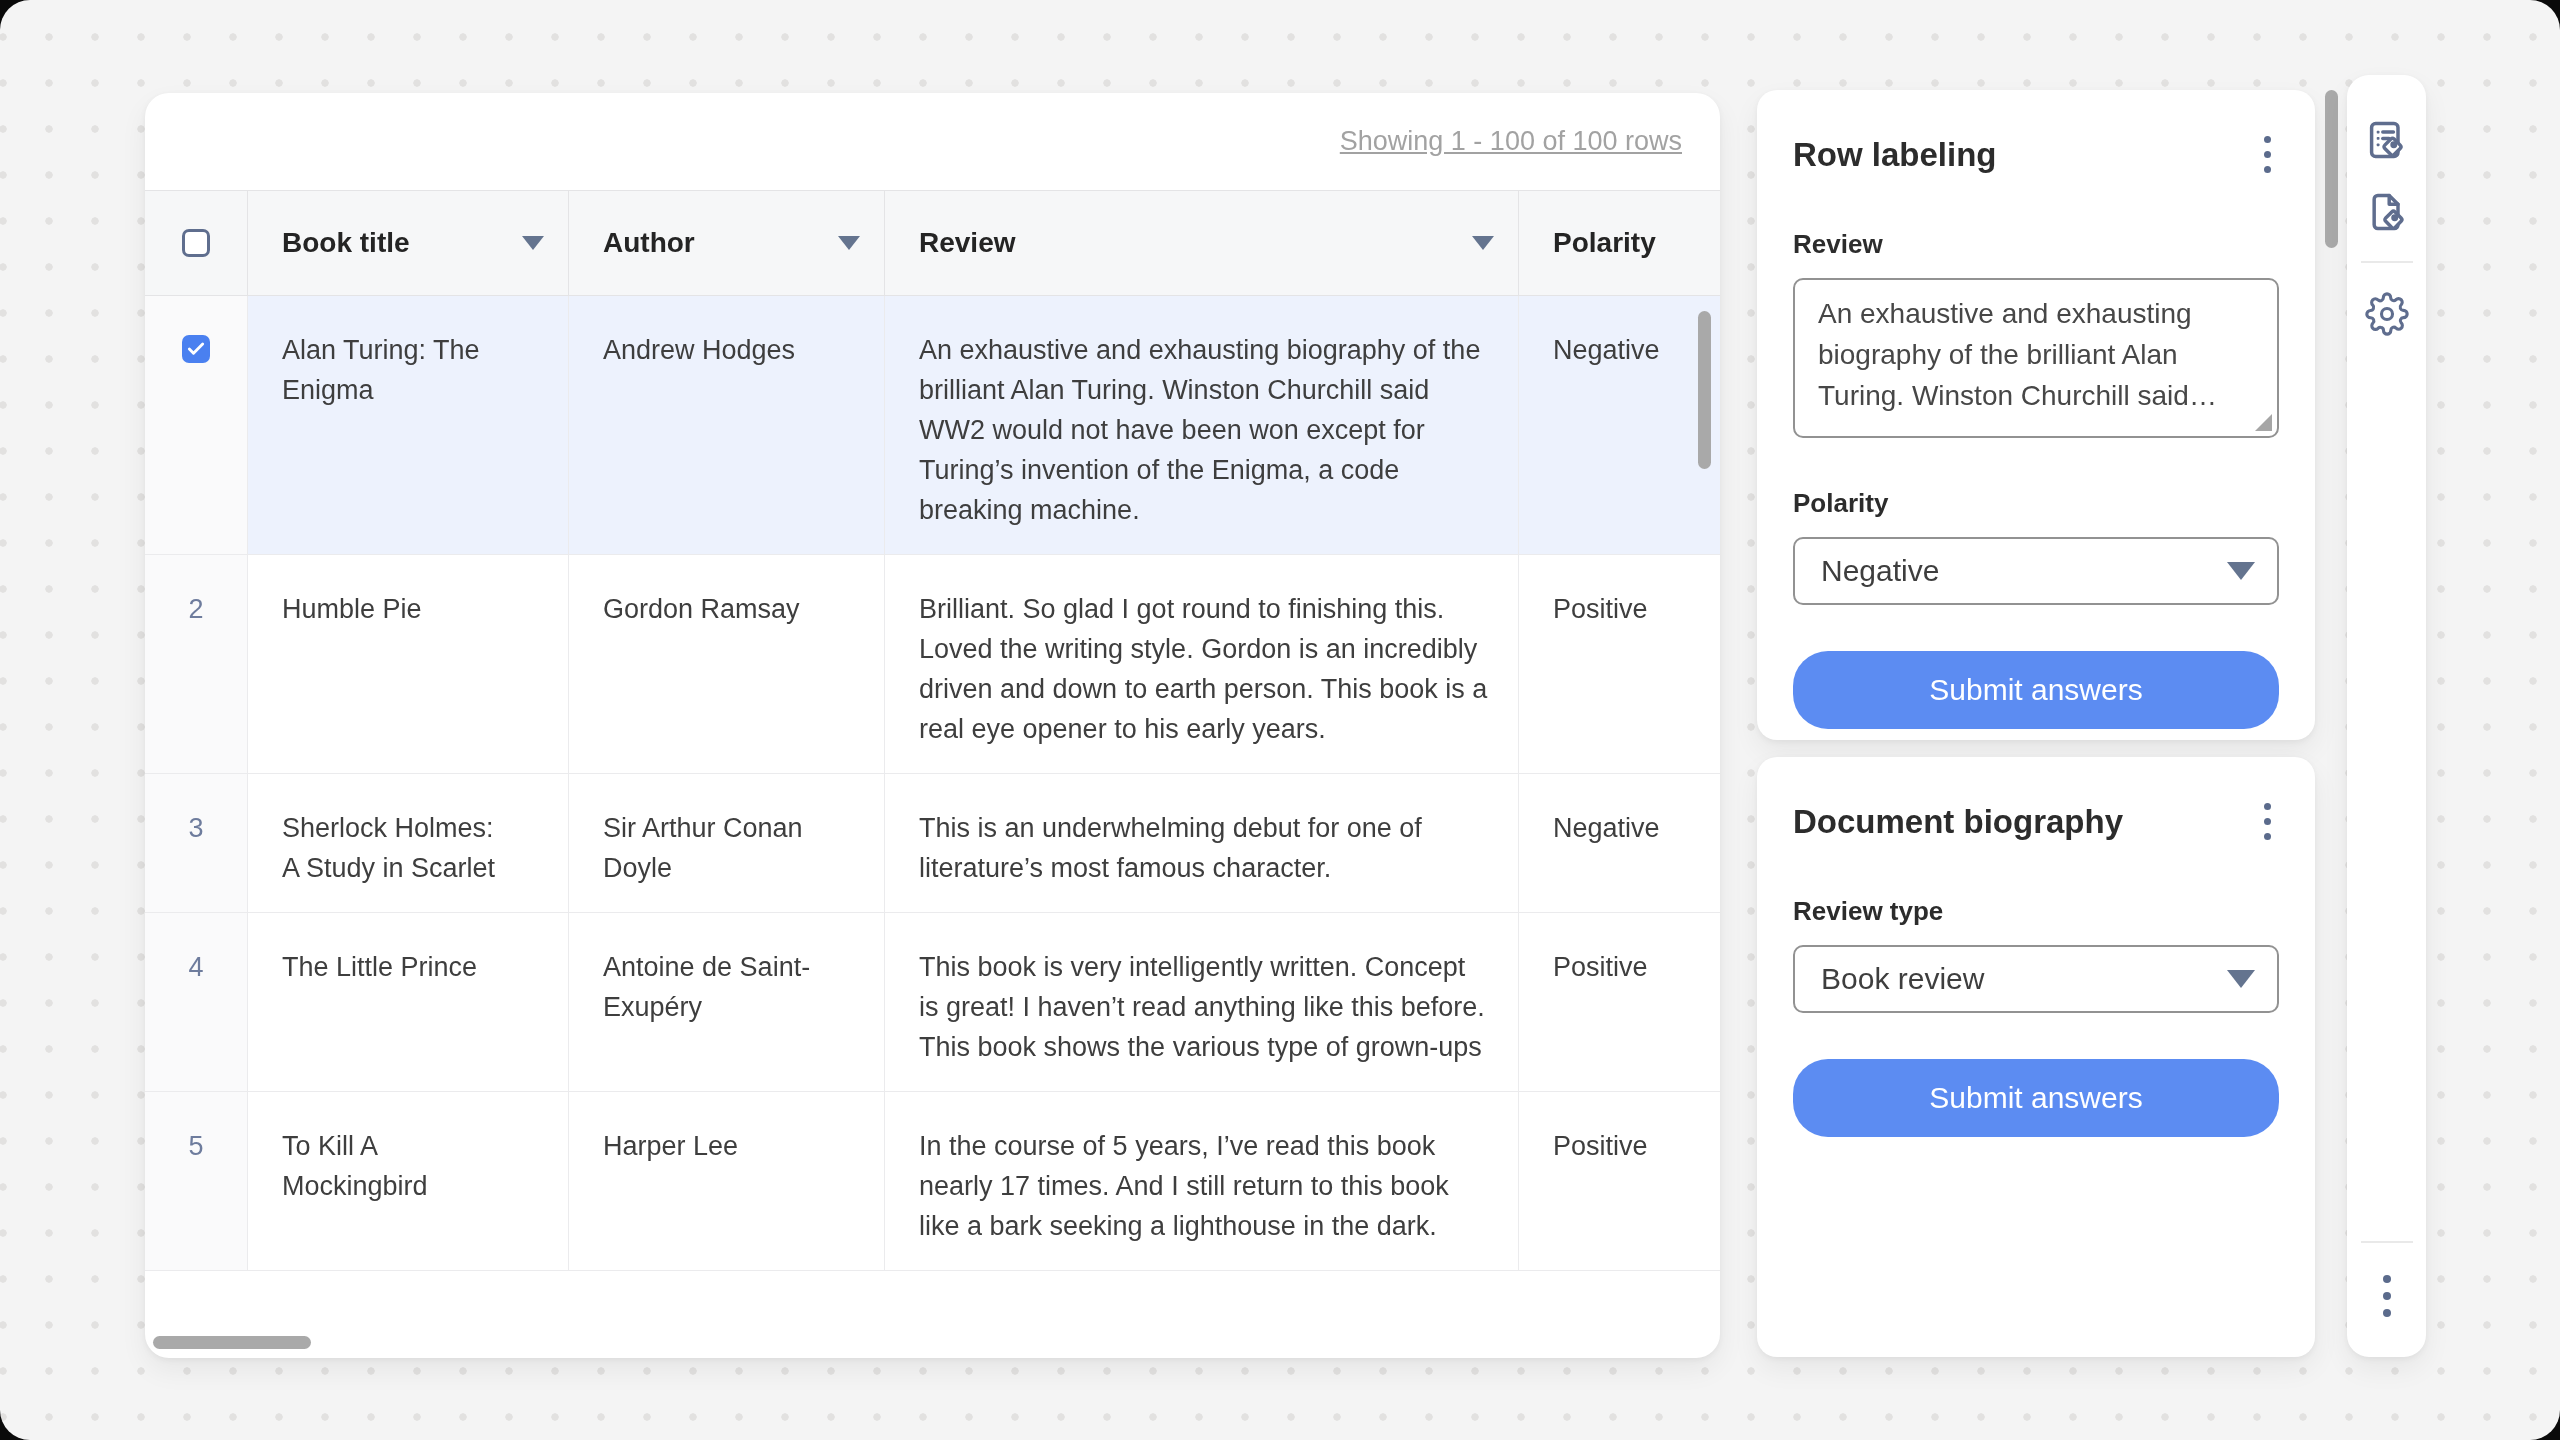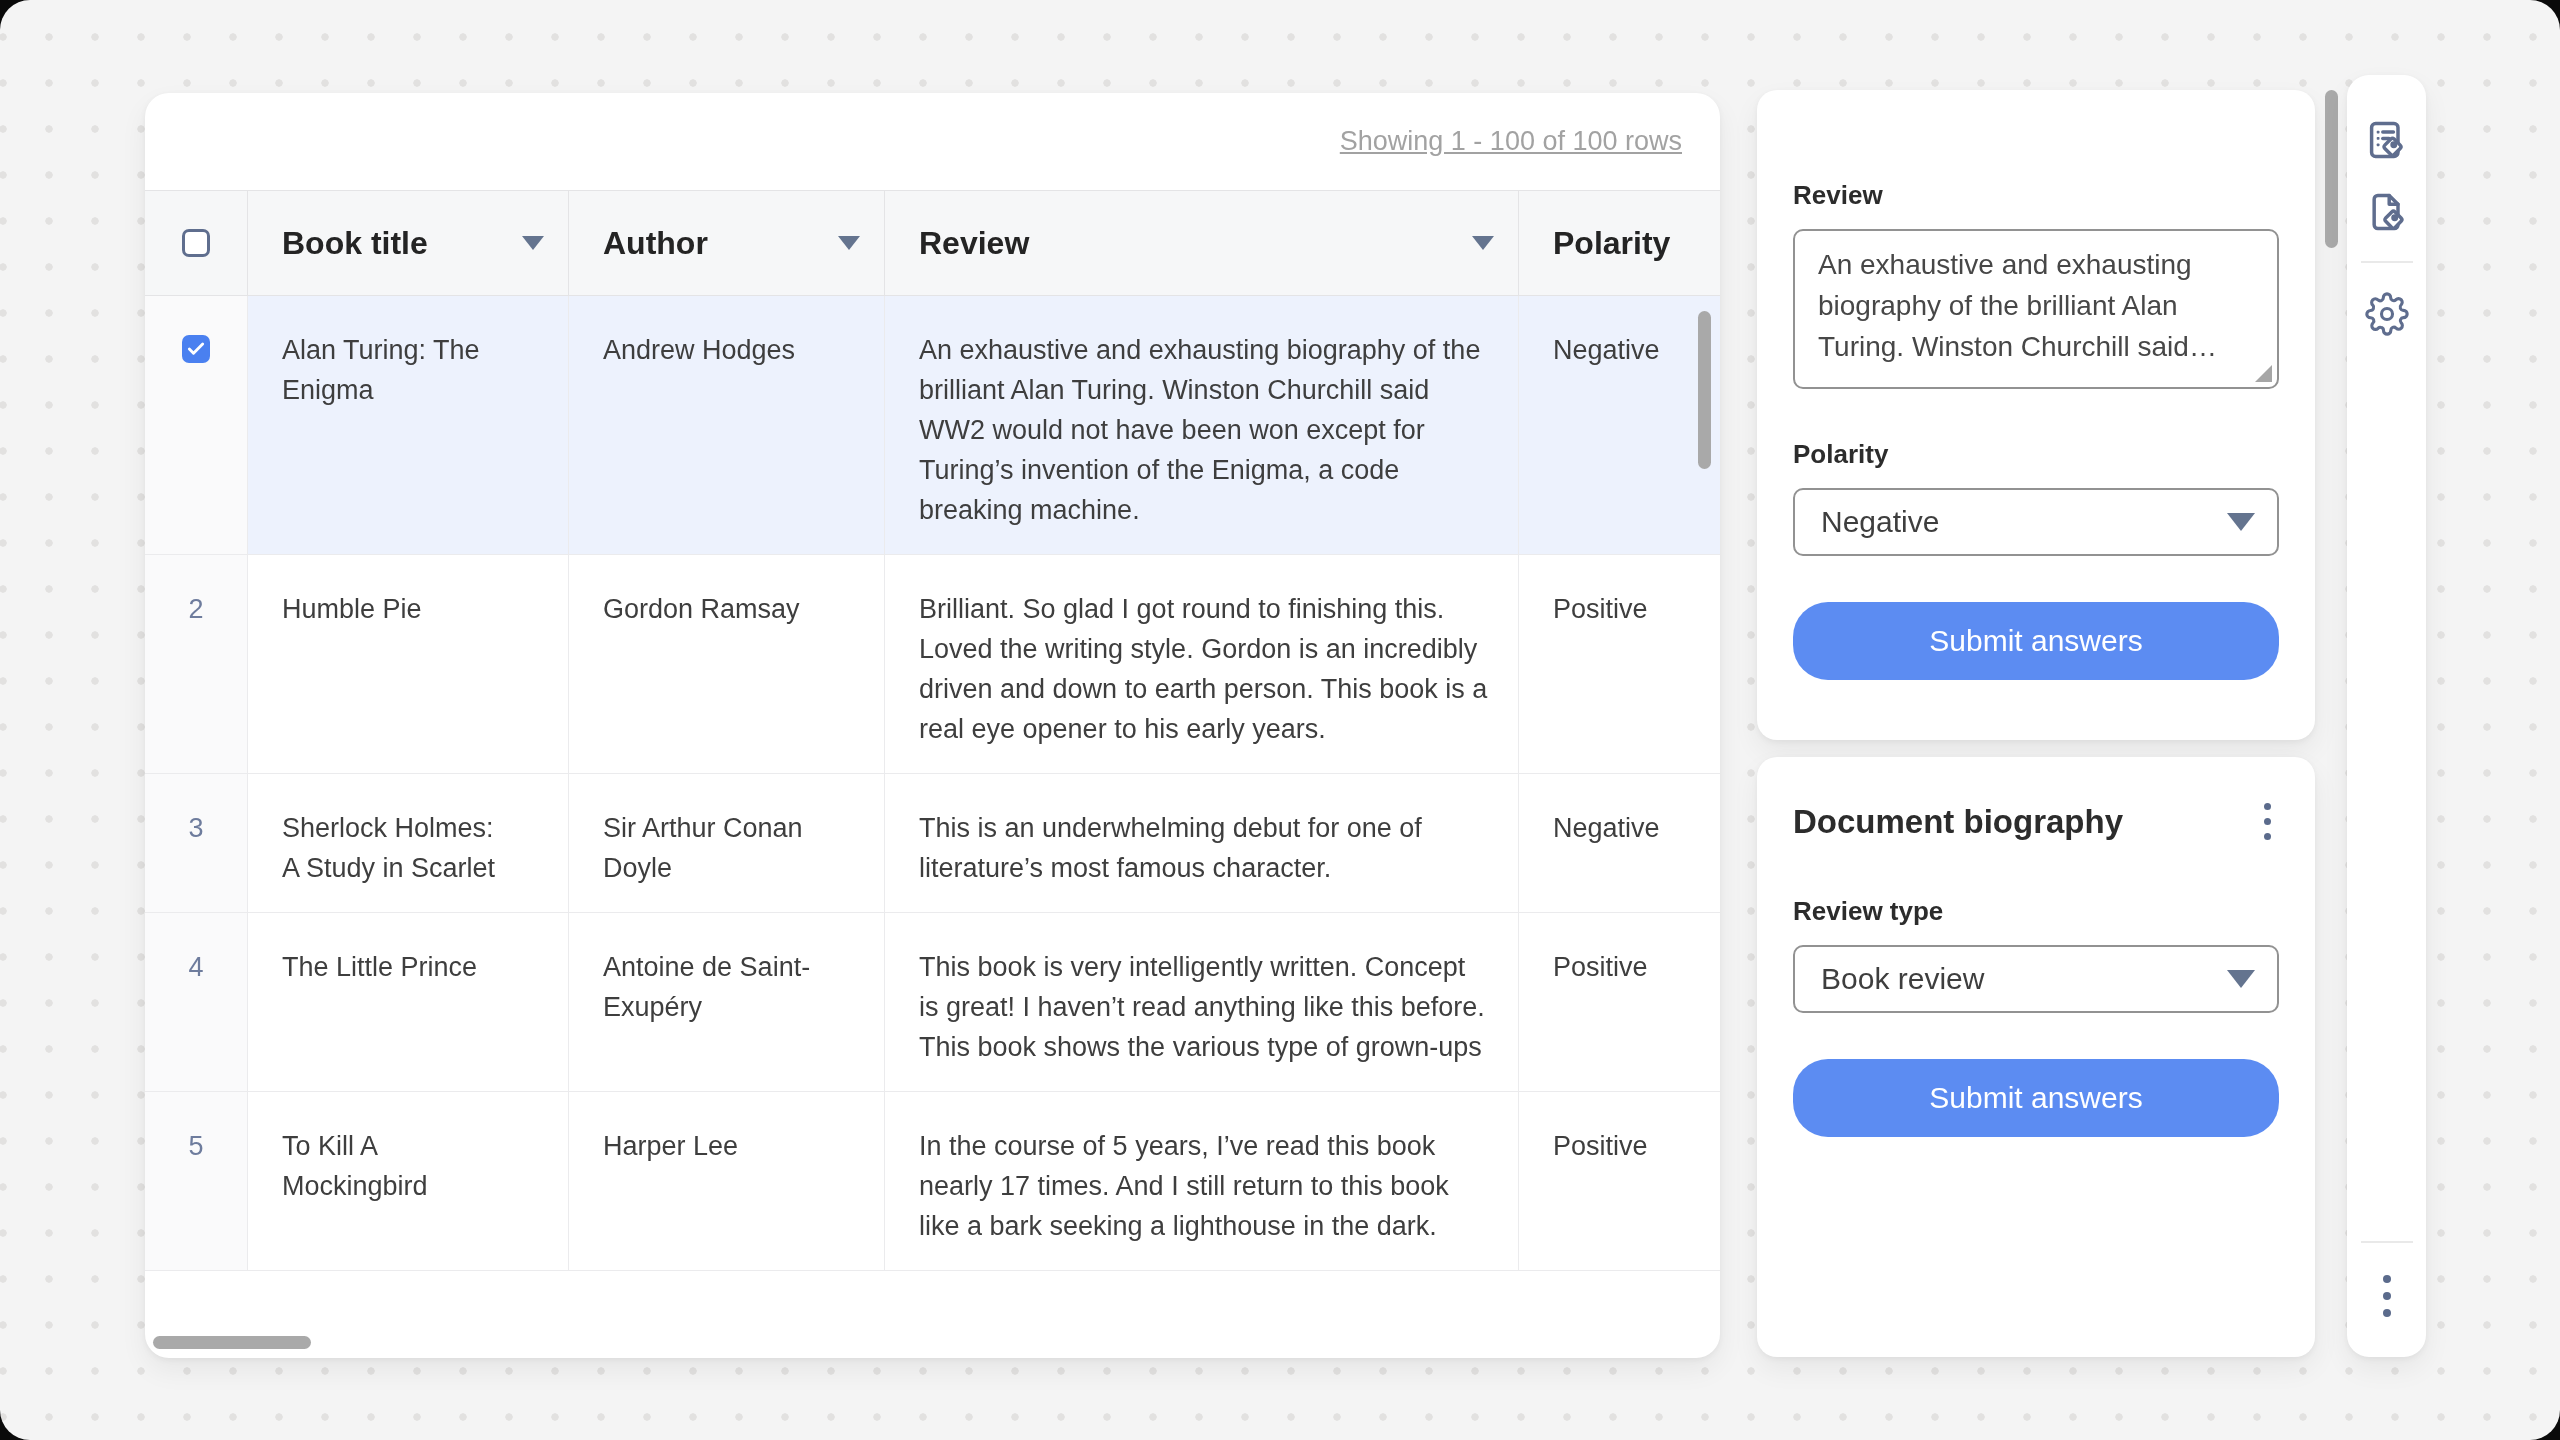--- a/index.html
+++ b/index.html
@@ -27,21 +27,21 @@
     height:97px; display:flex; align-items:center; justify-content:flex-end;
     padding-right:38px; font-size:27px; color:#a2a2a2;text-decoration:underline;
   }
   .grid-row { display:grid; grid-template-columns:103px 321px 316px 634px 1fr; }
   .thead {
     border-top:1px solid #e4e4e6; border-bottom:1px solid #e4e4e6;
     background:#f6f7f8; height:104px;
   }
   .th {
     display:flex; align-items:center; justify-content:space-between;
-    padding:0 24px 0 34px; font-weight:700; font-size:32px; color:#242424;
+    padding:0 24px 0 34px; font-weight:700; font-size:28px; color:#242424;
     border-right:1px solid #e4e4e6; cursor:pointer;
   }
   .th:last-child { border-right:none; }
   .th-num { display:flex; align-items:center; justify-content:center; border-right:1px solid #e4e4e6; }
   .caret-sm { width:22px; height:14px; flex:none; margin-left:14px; }
 
   .trow .td {
     border-right:1px solid #ebebed; border-bottom:1px solid #ebebed;
     padding:34px 30px 24px 34px; font-size:27px; line-height:40px;
     color:#3e3e3e; background:#fff; word-wrap:break-word;
@@ -207,20 +207,28 @@
       <div class="td c-author">Harper Lee</div>
       <div class="td c-review">In the course of 5 years, I’ve read this book nearly 17 times. And I still return to this book like a bark seeking a lighthouse in the dark.</div>
       <div class="td c-polarity">Positive</div>
     </div>
 
     <div class="vscroll"></div>
     <div class="hscroll"></div>
   </div>
 
   <div class="panel-card shadowed" id="row-card">
+    <div class="card-head">
+      <span class="card-title">Row labeling</span>
+      <span class="kebab">
+          <i></i>
+          <i></i>
+          <i></i>
+        </span>
+    </div>
     <div class="field-label">Review</div>
     <div class="textarea">An exhaustive and exhausting biography of the brilliant Alan Turing. Winston Churchill said…</div>
     <div class="field-label">Polarity</div>
     <div class="select">
       <span>Negative</span>
       <span class="caret-lg"></span>
     </div>
     <button class="submit">Submit answers</button>
   </div>
 

